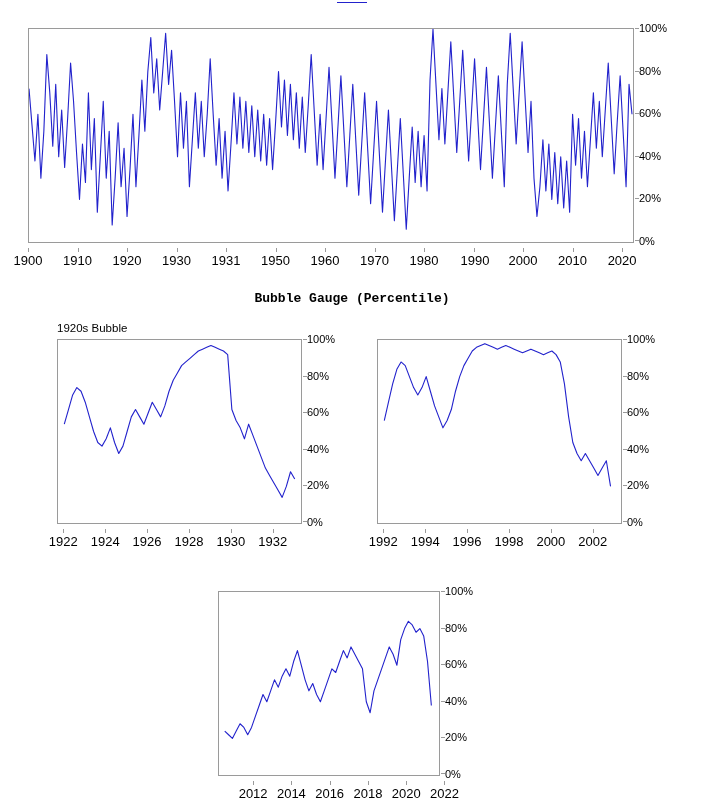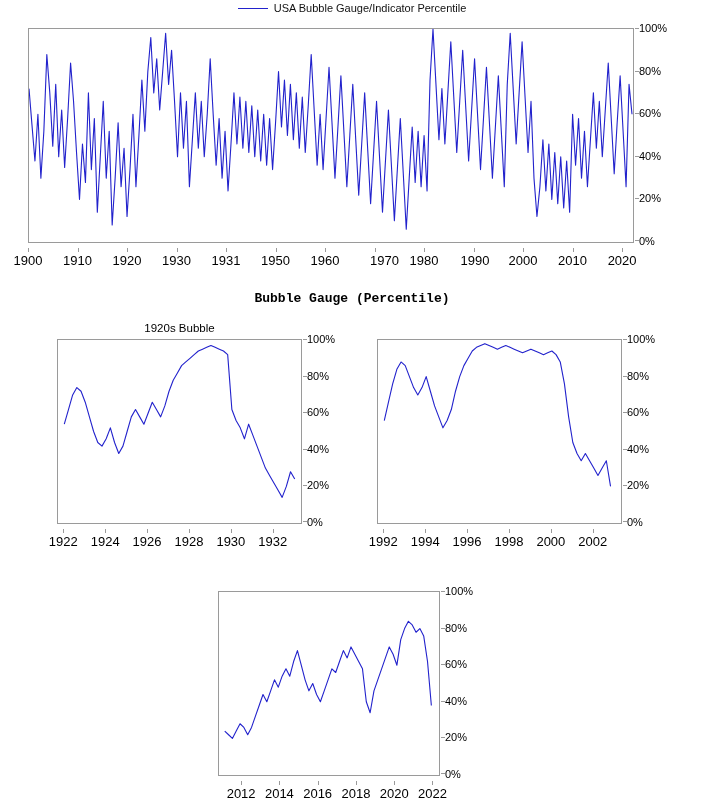--- a/index.html
+++ b/index.html
@@ -74,42 +74,41 @@
     transform: translateX(-50%);
     white-space: nowrap;
   }
   .tickmark {
     position: absolute;
     background: #9a9a9a;
   }
   .panel-title {
     position: absolute;
     width: 100%;
-    text-align: center;
+    text-align: left;
     font-size: 11.5px;
     color: #000;
   }
   .section-title {
     position: absolute;
     width: 704px;
     left: 0;
     text-align: center;
     font-size: 13px;
     font-weight: bold;
     color: #000;
   }
 </style>
 </head>
 <body>
 
 <div class="page">
 
   <div class="legend">
     <span class="legend-swatch" style="border-top-color: rgb(34, 34, 204);"></span>
-    <span class="legend-label">USA Bubble Gauge/Indicator Percentile</span>
   </div>
 
   <div class="panel" style="left:28px; top:28px; width:676px; height:250px;">
     <div class="plot" id="plot-main" style="width:606px; height:215px;">
         <svg width="604" height="213">
           <polyline points="0.00,59.64 2.97,95.85 5.94,132.06 8.91,85.20 11.88,149.10 14.85,102.24 17.82,25.56 20.79,63.90 23.76,117.15 26.73,55.38 29.70,127.80 32.68,80.94 35.65,138.45 38.62,89.46 41.59,34.08 44.56,72.42 47.53,123.54 50.50,170.40 53.47,115.02 56.44,153.36 59.41,63.90 62.38,140.58 65.35,89.46 68.32,183.18 71.29,127.80 74.26,72.42 77.23,149.10 80.20,102.24 83.17,195.96 86.14,149.10 89.11,93.72 92.09,157.62 95.06,119.28 98.03,187.44 101.00,140.58 103.97,85.20 106.94,157.62 109.91,106.50 112.88,51.12 115.85,102.24 118.82,42.60 121.79,8.52 124.76,63.90 127.73,29.82 130.70,80.94 133.67,42.60 136.64,4.26 139.61,55.38 142.58,21.30 145.55,72.42 148.52,127.80 151.50,63.90 154.47,119.28 157.44,72.42 160.41,157.62 163.38,110.76 166.35,63.90 169.32,119.28 172.29,72.42 175.26,127.80 178.23,85.20 181.20,29.82 184.17,85.20 187.14,136.32 190.11,89.46 193.08,149.10 196.05,102.24 199.02,161.88 201.99,115.02 204.96,63.90 207.93,115.02 210.90,68.16 213.88,119.28 216.85,72.42 219.82,123.54 222.79,76.68 225.76,127.80 228.73,80.94 231.70,132.06 234.67,85.20 237.64,136.32 240.61,89.46 243.58,140.58 246.55,93.72 249.52,42.60 252.49,97.98 255.46,51.12 258.43,106.50 261.40,55.38 264.37,110.76 267.34,63.90 270.31,119.28 273.29,68.16 276.26,123.54 279.23,76.68 282.20,25.56 285.17,80.94 288.14,136.32 291.11,85.20 294.08,140.58 297.05,89.46 300.02,38.34 302.99,93.72 305.96,149.10 308.93,97.98 311.90,46.86 314.87,102.24 317.84,157.62 320.81,106.50 323.78,55.38 326.75,110.76 329.72,166.14 332.70,115.02 335.67,63.90 338.64,119.28 341.61,174.66 344.58,123.54 347.55,72.42 350.52,127.80 353.49,183.18 356.46,132.06 359.43,80.94 362.40,136.32 365.37,191.70 368.34,140.58 371.31,89.46 374.28,144.84 377.25,200.22 380.22,149.10 383.19,97.98 386.16,153.36 389.13,102.24 392.10,157.62 395.08,106.50 398.05,161.88 401.02,51.12 403.99,0.00 406.96,55.38 409.93,110.76 412.90,59.64 415.87,115.02 418.84,63.90 421.81,12.78 424.78,68.16 427.75,123.54 430.72,72.42 433.69,21.30 436.66,76.68 439.63,132.06 442.60,80.94 445.57,29.82 448.54,85.20 451.51,140.58 454.49,89.46 457.46,38.34 460.43,93.72 463.40,149.10 466.37,97.98 469.34,46.86 472.31,102.24 475.28,157.62 478.25,55.38 481.22,4.26 484.19,59.64 487.16,115.02 490.13,63.90 493.10,12.78 496.07,68.16 499.04,123.54 502.01,72.42 504.98,149.10 507.95,187.44 510.92,157.62 513.90,110.76 516.87,161.88 519.84,115.02 522.81,170.40 525.78,123.54 528.75,174.66 531.72,127.80 534.69,178.92 537.66,132.06 540.63,183.18 543.60,85.20 546.57,136.32 549.54,89.46 552.51,149.10 555.48,102.24 558.45,157.62 561.42,110.76 564.39,63.90 567.36,119.28 570.33,72.42 573.30,127.80 576.28,80.94 579.25,34.08 582.22,89.46 585.19,144.84 588.16,93.72 591.13,46.86 594.10,102.24 597.07,157.62 600.04,55.38 603.01,85.20" fill="none" stroke="#2222cc" stroke-width="1.1" stroke-linejoin="round"></polyline>
         </svg>
       </div>
     <div class="axis-right" id="axis-main-y" style="left:607px; top:0; width:60px; height:215px;">
         <div class="tick" style="top: 213px;">0%</div>
@@ -133,21 +132,21 @@
         <div class="tick" style="left: 99.0164px; top: 5px;">1920</div>
         <div class="tickmark" style="left: 99.0164px; top: 0px; width: 1px; height: 4px;"></div>
         <div class="tick" style="left: 148.525px; top: 5px;">1930</div>
         <div class="tickmark" style="left: 148.525px; top: 0px; width: 1px; height: 4px;"></div>
         <div class="tick" style="left: 198.033px; top: 5px;">1931</div>
         <div class="tickmark" style="left: 198.033px; top: 0px; width: 1px; height: 4px;"></div>
         <div class="tick" style="left: 247.541px; top: 5px;">1950</div>
         <div class="tickmark" style="left: 247.541px; top: 0px; width: 1px; height: 4px;"></div>
         <div class="tick" style="left: 297.049px; top: 5px;">1960</div>
         <div class="tickmark" style="left: 297.049px; top: 0px; width: 1px; height: 4px;"></div>
-        <div class="tick" style="left: 346.557px; top: 5px; margin-left: 10px;">1970</div>
+        <div class="tick" style="left: 346.557px; top: 5px;">1970</div>
         <div class="tickmark" style="left: 346.557px; top: 0px; width: 1px; height: 4px;"></div>
         <div class="tick" style="left: 396.066px; top: 5px;">1980</div>
         <div class="tickmark" style="left: 396.066px; top: 0px; width: 1px; height: 4px;"></div>
         <div class="tick" style="left: 447px; top: 5px;">1990</div>
         <div class="tickmark" style="left: 445.574px; top: 0px; width: 1px; height: 4px;"></div>
         <div class="tick" style="left: 495.082px; top: 5px;">2000</div>
         <div class="tickmark" style="left: 495.082px; top: 0px; width: 1px; height: 4px;"></div>
         <div class="tick" style="left: 544.59px; top: 5px;">2010</div>
         <div class="tickmark" style="left: 544.59px; top: 0px; width: 1px; height: 4px;"></div>
         <div class="tick" style="left: 594.098px; top: 5px;">2020</div>
@@ -243,21 +242,21 @@
         <div class="tickmark" style="left: 0px; top: 146.4px; width: 4px; height: 1px;"></div>
         <div class="tick" style="top: 109.8px;">40%</div>
         <div class="tickmark" style="left: 0px; top: 109.8px; width: 4px; height: 1px;"></div>
         <div class="tick" style="top: 73.2px;">60%</div>
         <div class="tickmark" style="left: 0px; top: 73.2px; width: 4px; height: 1px;"></div>
         <div class="tick" style="top: 36.6px;">80%</div>
         <div class="tickmark" style="left: 0px; top: 36.6px; width: 4px; height: 1px;"></div>
         <div class="tick" style="top: 0px;">100%</div>
         <div class="tickmark" style="left: 0px; top: 0px; width: 4px; height: 1px;"></div>
       </div>
-    <div class="axis-bottom" id="axis-b3-x" style="left:4px; top:207px; width:222px; height:18px;text-align:right;">
+    <div class="axis-bottom" id="axis-b3-x" style="left:16px; top:207px; width:222px; height:18px;text-align:right;">
         <div class="tick" style="left: 19.1304px; top: 5px;">2012</div>
         <div class="tickmark" style="left: 19.1304px; top: 0px; width: 1px; height: 4px;"></div>
         <div class="tick" style="left: 57.3913px; top: 5px;">2014</div>
         <div class="tickmark" style="left: 57.3913px; top: 0px; width: 1px; height: 4px;"></div>
         <div class="tick" style="left: 95.6522px; top: 5px;">2016</div>
         <div class="tickmark" style="left: 95.6522px; top: 0px; width: 1px; height: 4px;"></div>
         <div class="tick" style="left: 133.913px; top: 5px;">2018</div>
         <div class="tickmark" style="left: 133.913px; top: 0px; width: 1px; height: 4px;"></div>
         <div class="tick" style="left: 172.174px; top: 5px;">2020</div>
         <div class="tickmark" style="left: 172.174px; top: 0px; width: 1px; height: 4px;"></div>

